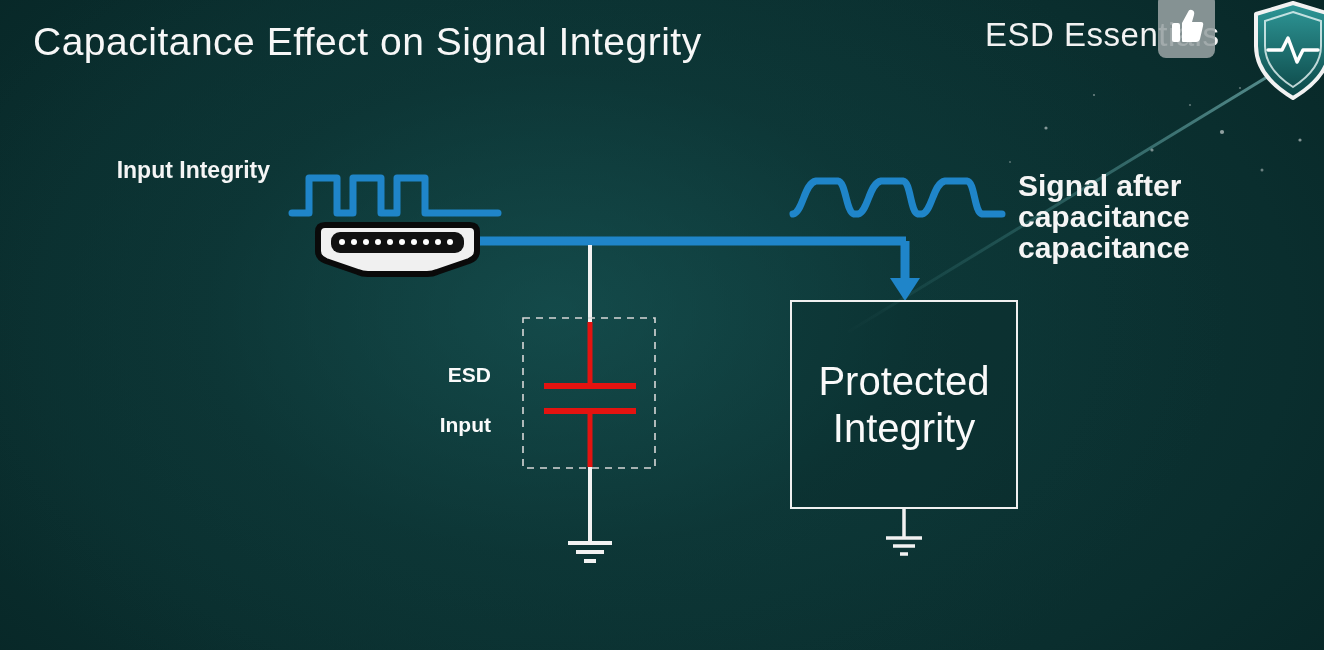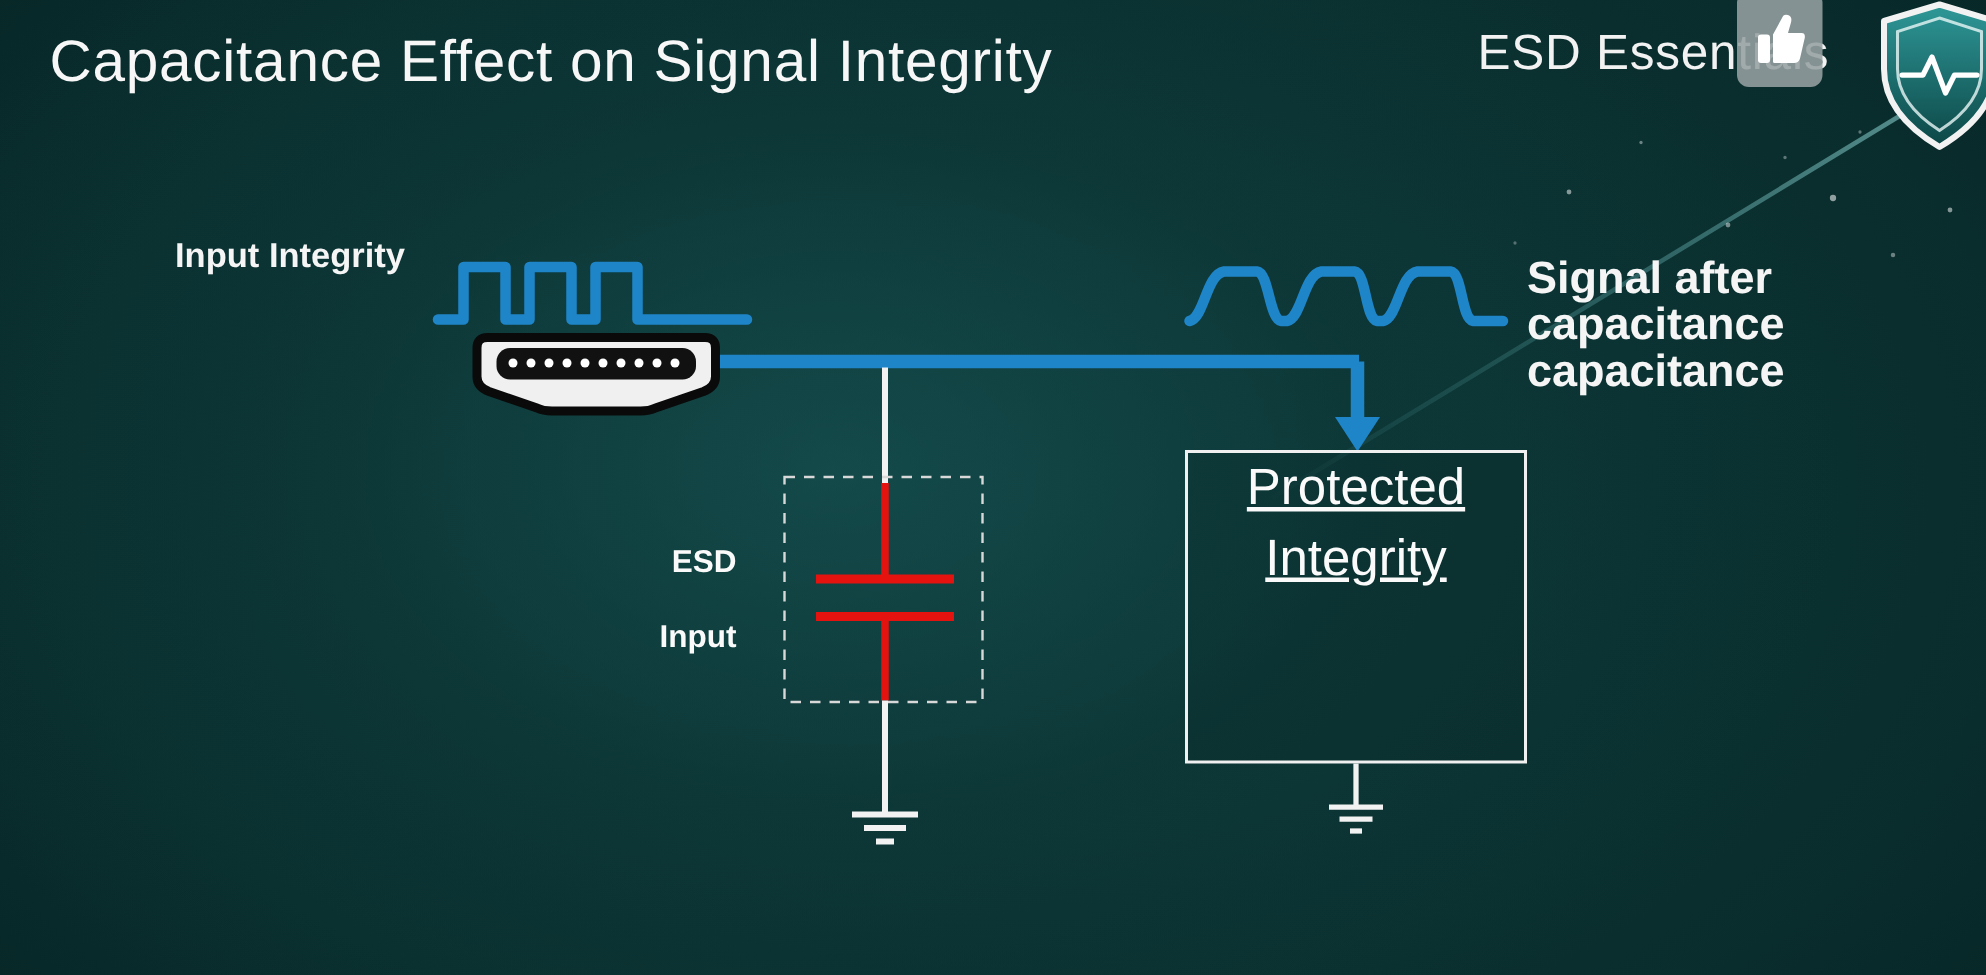--- a/index.html
+++ b/index.html
@@ -84,27 +84,26 @@
   .protected-box {
     position: absolute;
     left: 790px;
     top: 300px;
     width: 228px;
     height: 209px;
     border: 2px solid #f0f0f0;
     display: flex;
     flex-direction: column;
     align-items: center;
-    justify-content: flex-start;
-    font-size: 34px;
+    justify-content: center;
+    font-size: 40px;
     font-weight: 400;
     line-height: 47px;
     color: #fafafa;
     background: rgba(6,30,30,0.15);
-    text-decoration: underline;
   }
 
   .thumbs-icon {
     position: absolute;
     left: 1158px;
     top: -6px;
     width: 57px;
     height: 64px;
     background: rgba(150,160,162,0.88);
     border-radius: 8px;

